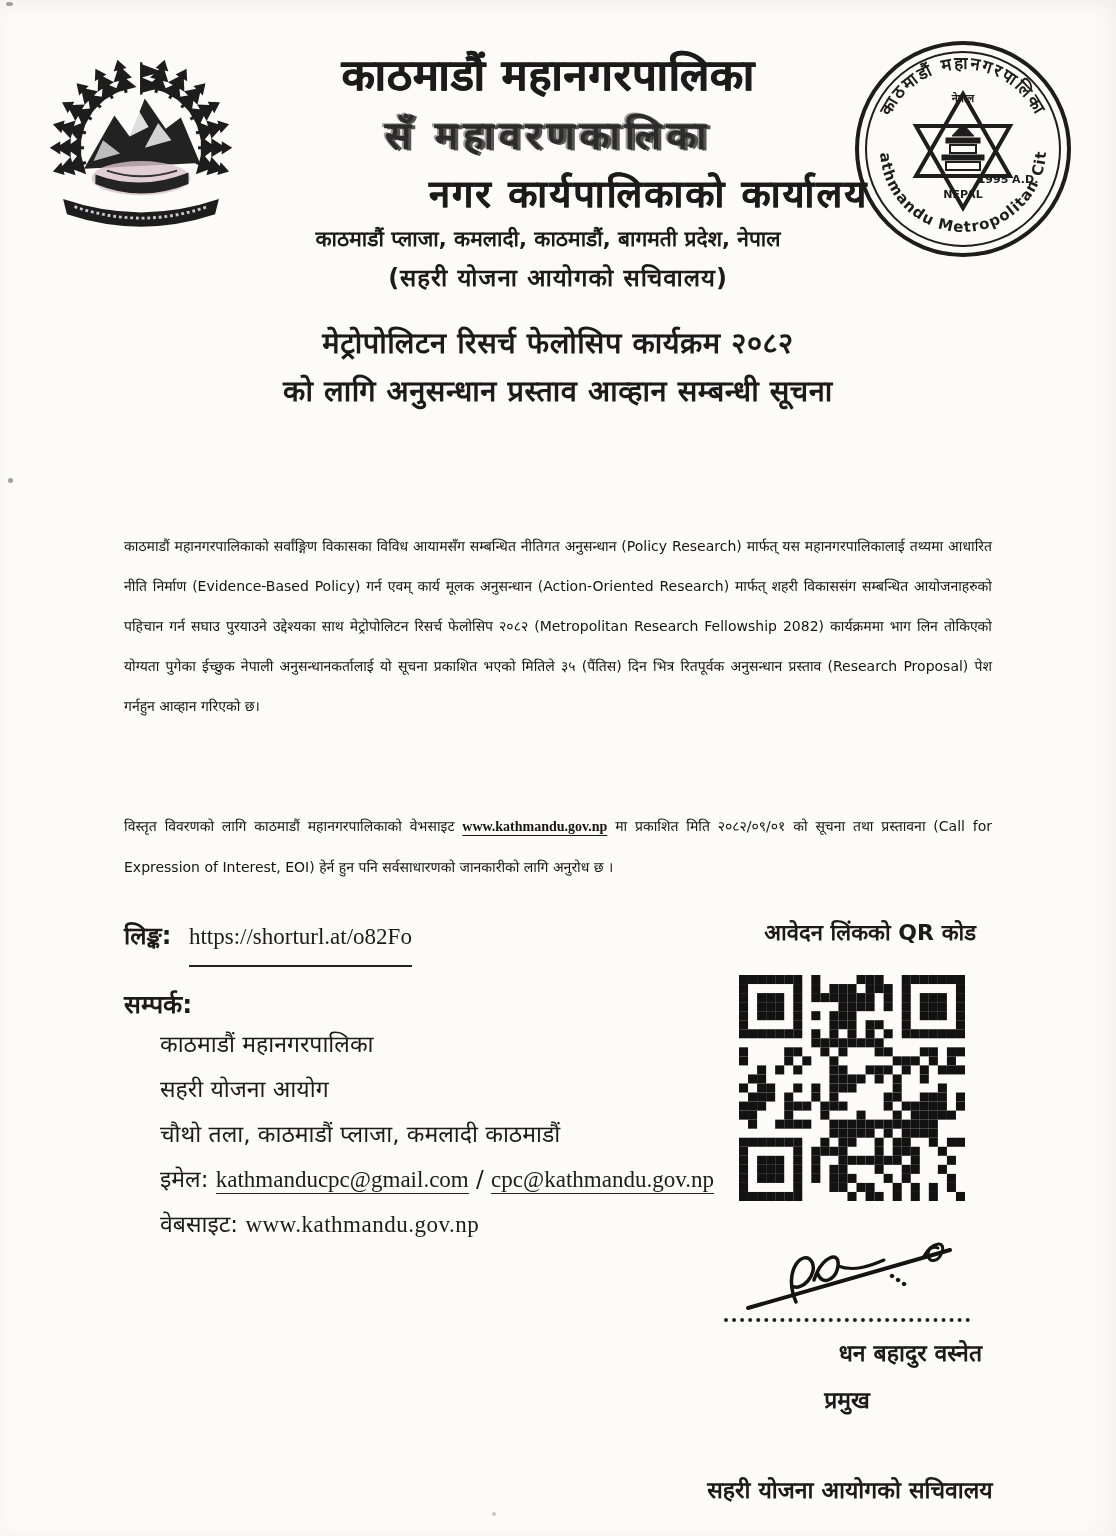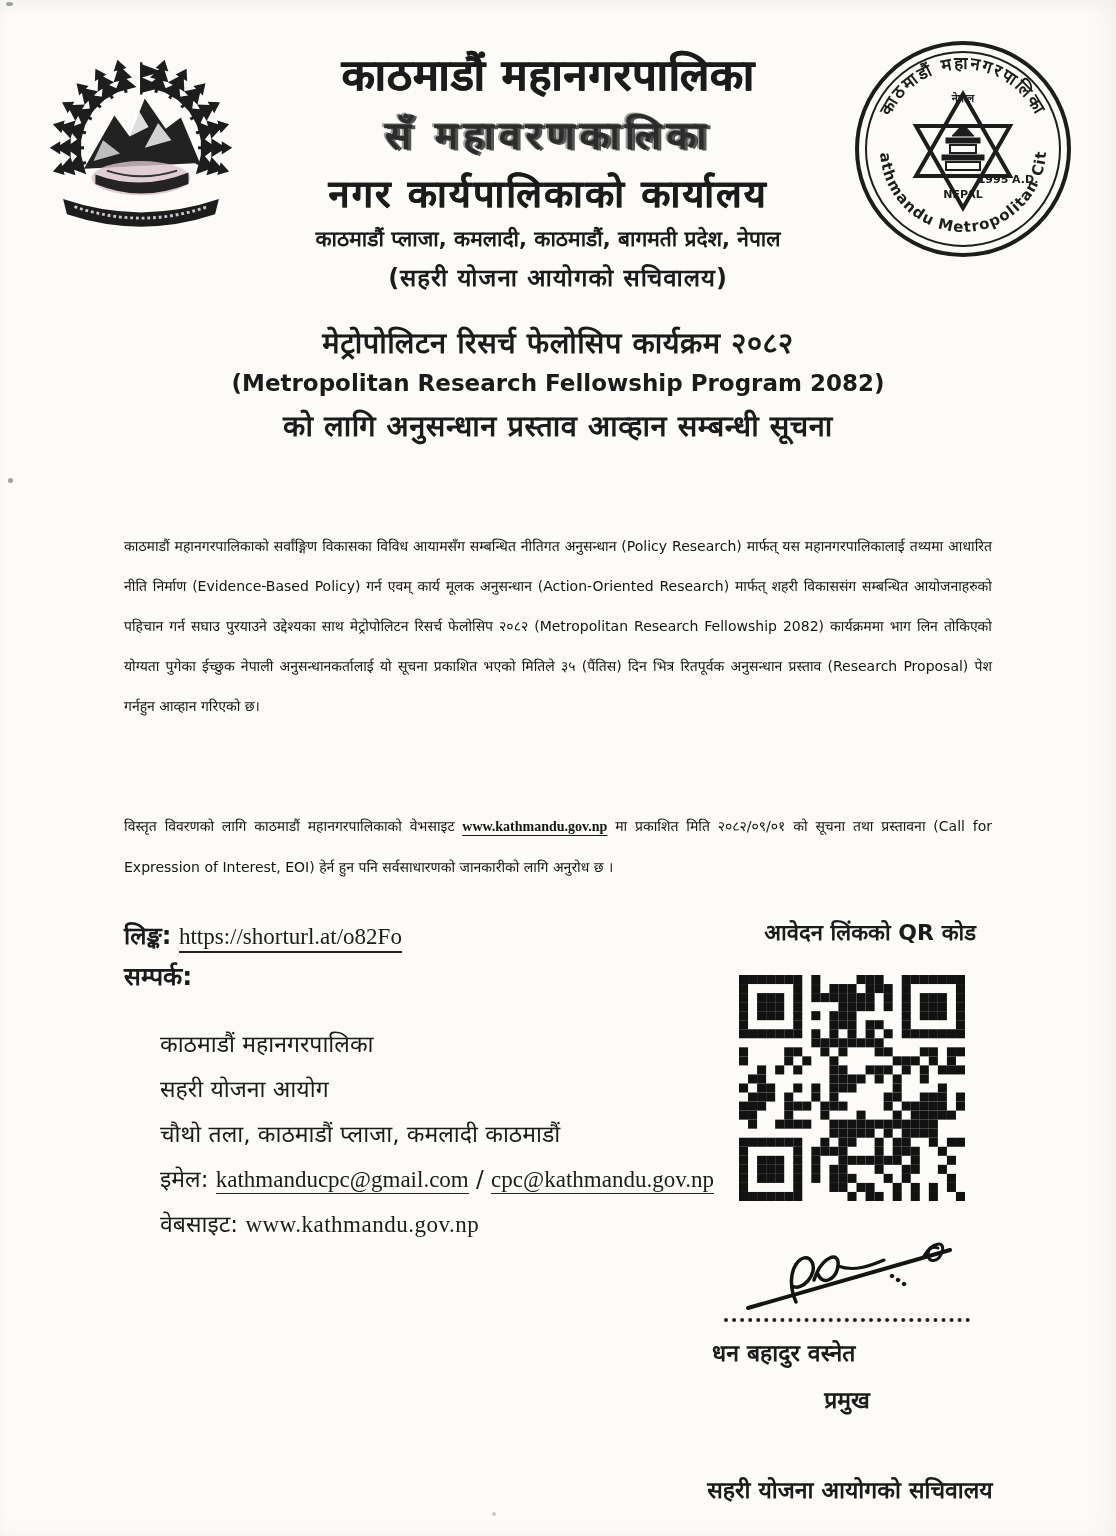--- a/index.html
+++ b/index.html
@@ -20,57 +20,57 @@
   
   .logo{left:46px;top:48px;width:190px;height:192px;}
   .seal{left:850px;top:36px;width:226px;height:226px;}
   .header-text{left:228px;top:52px;width:640px;text-align:center;}
   .org-name{font-size:43px;font-weight:700;letter-spacing:1px;line-height:1.1;
     text-shadow:1px 0 0 #1b1b1b;}
   .ghost-line{font-size:39px;font-weight:700;letter-spacing:5px;margin-top:8px;
     filter:blur(.5px);opacity:.92;
     text-shadow:3px 1px 0 rgba(25,25,25,.8),-2px -1px 0 rgba(25,25,25,.45);}
   .office-line{font-size:38px;font-weight:700;letter-spacing:2px;margin-top:6px;
-    text-shadow:.5px 0 0 #1b1b1b;}
+    text-shadow:.5px 0 0 #1b1b1b;text-align:right;}
   .address-line{font-size:21px;font-weight:600;margin-top:6px;}
 
   .secretariat{left:0;top:260px;width:100%;font-size:24px;font-weight:600;letter-spacing:1px;}
 
   .titles{left:0;top:322px;width:100%;}
   .title-np{font-size:29px;font-weight:700;letter-spacing:.5px;}
   .title-en{font-size:23px;font-weight:600;margin-top:9px;}
   .subtitle-np{font-size:29px;font-weight:700;margin-top:9px;letter-spacing:.5px;}
   .published{font-size:23px;font-weight:700;margin-top:11px;}
 
   
   .para{left:124px;width:868px;font-size:14px;line-height:40px;text-align:justify;color:#151515;}
   .p1{top:526px;}
   .p2{top:806px;}
   .body-link{font-family:"Liberation Serif","DejaVu Serif",serif;font-weight:700;
     text-decoration:underline;text-underline-offset:4px;}
 
   .link-row{left:124px;top:918px;font-size:24px;}
   .link-label{font-weight:700;}
   .url{font-family:"Liberation Serif","DejaVu Serif",serif;font-size:23px;
-    border-bottom:2px solid #222;padding-bottom:2px;}
+    border-bottom:2px solid #222;padding-bottom:16px;margin-left:10px;}
   .qr-caption{left:706px;top:916px;width:270px;text-align:right;font-size:22px;font-weight:700;}
 
-  .contact-label{left:124px;top:958px;font-size:25px;font-weight:700;}
+  .contact-label{left:124px;top:986px;font-size:25px;font-weight:700;}
   .contact{left:160px;top:1022px;font-size:23px;line-height:45px;}
   .contact .email-line{font-size:23px;}
   .email{font-family:"Liberation Serif","DejaVu Serif",serif;
     border-bottom:1.5px solid #222;padding-bottom:1px;}
   .site{font-family:"Liberation Serif","DejaVu Serif",serif;letter-spacing:.5px;}
 
   .qr-box{left:738px;top:974px;width:228px;height:228px;}
 
   
   .sig-svg{left:742px;top:1240px;width:220px;height:78px;}
   .dotline{left:724px;top:1270px;width:246px;height:48px;border-bottom:4px dotted #222;}
-  .sig-name{left:712px;top:1336px;width:270px;text-align:left;font-size:23px;font-weight:600;}
+  .sig-name{left:712px;top:1336px;width:270px;text-align:right;font-size:23px;font-weight:600;}
   .sig-title{left:712px;top:1383px;width:270px;text-align:center;font-size:23px;font-weight:600;}
   .sig-office{left:660px;top:1428px;width:380px;text-align:center;font-size:23px;font-weight:600;margin-top:45px;}
 
   .speck{position:absolute;background:#555;border-radius:50%;opacity:.55;}
 </style>
 </head>
 <body>
 
 <div class="page">
 
@@ -156,21 +156,20 @@
     <div class="org-name">काठमाडौं महानगरपालिका</div>
     <div class="ghost-line">सँ महावरणकालिका</div>
     <div class="office-line">नगर कार्यपालिकाको कार्यालय</div>
     <div class="address-line">काठमाडौं प्लाजा, कमलादी, काठमाडौं, बागमती प्रदेश, नेपाल</div>
   </div>
 
   <div class="abs secretariat center np">(सहरी योजना आयोगको सचिवालय)</div>
 
   <div class="abs titles center np">
     <div class="title-np">मेट्रोपोलिटन रिसर्च फेलोसिप कार्यक्रम २०८२</div>
-    <div class="title-en">(Metropolitan Research Fellowship Program 2082)</div>
     <div class="subtitle-np">को लागि अनुसन्धान प्रस्ताव आव्हान सम्बन्धी सूचना</div>
   </div>
 
   <div class="abs para p1 np">काठमाडौं महानगरपालिकाको सर्वांङ्गिण विकासका विविध आयामसँग सम्बन्धित नीतिगत अनुसन्धान (Policy Research) मार्फत् यस महानगरपालिकालाई तथ्यमा आधारित नीति निर्माण (Evidence-Based Policy) गर्न एवम् कार्य मूलक अनुसन्धान (Action-Oriented Research) मार्फत् शहरी विकाससंग सम्बन्धित आयोजनाहरुको पहिचान गर्न सघाउ पुरयाउने उद्देश्यका साथ मेट्रोपोलिटन रिसर्च फेलोसिप २०८२ (Metropolitan Research Fellowship 2082) कार्यक्रममा भाग लिन तोकिएको योग्यता पुगेका ईच्छुक नेपाली अनुसन्धानकर्तालाई यो सूचना प्रकाशित भएको मितिले ३५ (पैंतिस) दिन भित्र रितपूर्वक अनुसन्धान प्रस्ताव (Research Proposal) पेश गर्नहुन आव्हान गरिएको छ।</div>
 
   <div class="abs para p2 np"><span>विस्तृत विवरणको लागि काठमाडौं महानगरपालिकाको वेभसाइट </span><span class="body-link">www.kathmandu.gov.np</span><span> मा प्रकाशित मिति २०८२/०९/०१ को सूचना तथा प्रस्तावना (Call for Expression of Interest, EOI) हेर्न हुन पनि सर्वसाधारणको जानकारीको लागि अनुरोध छ ।</span></div>
 
   <div class="abs link-row np">
     <span class="link-label">लिङ्क:</span>
     <span class="url">https://shorturl.at/o82Fo</span>

